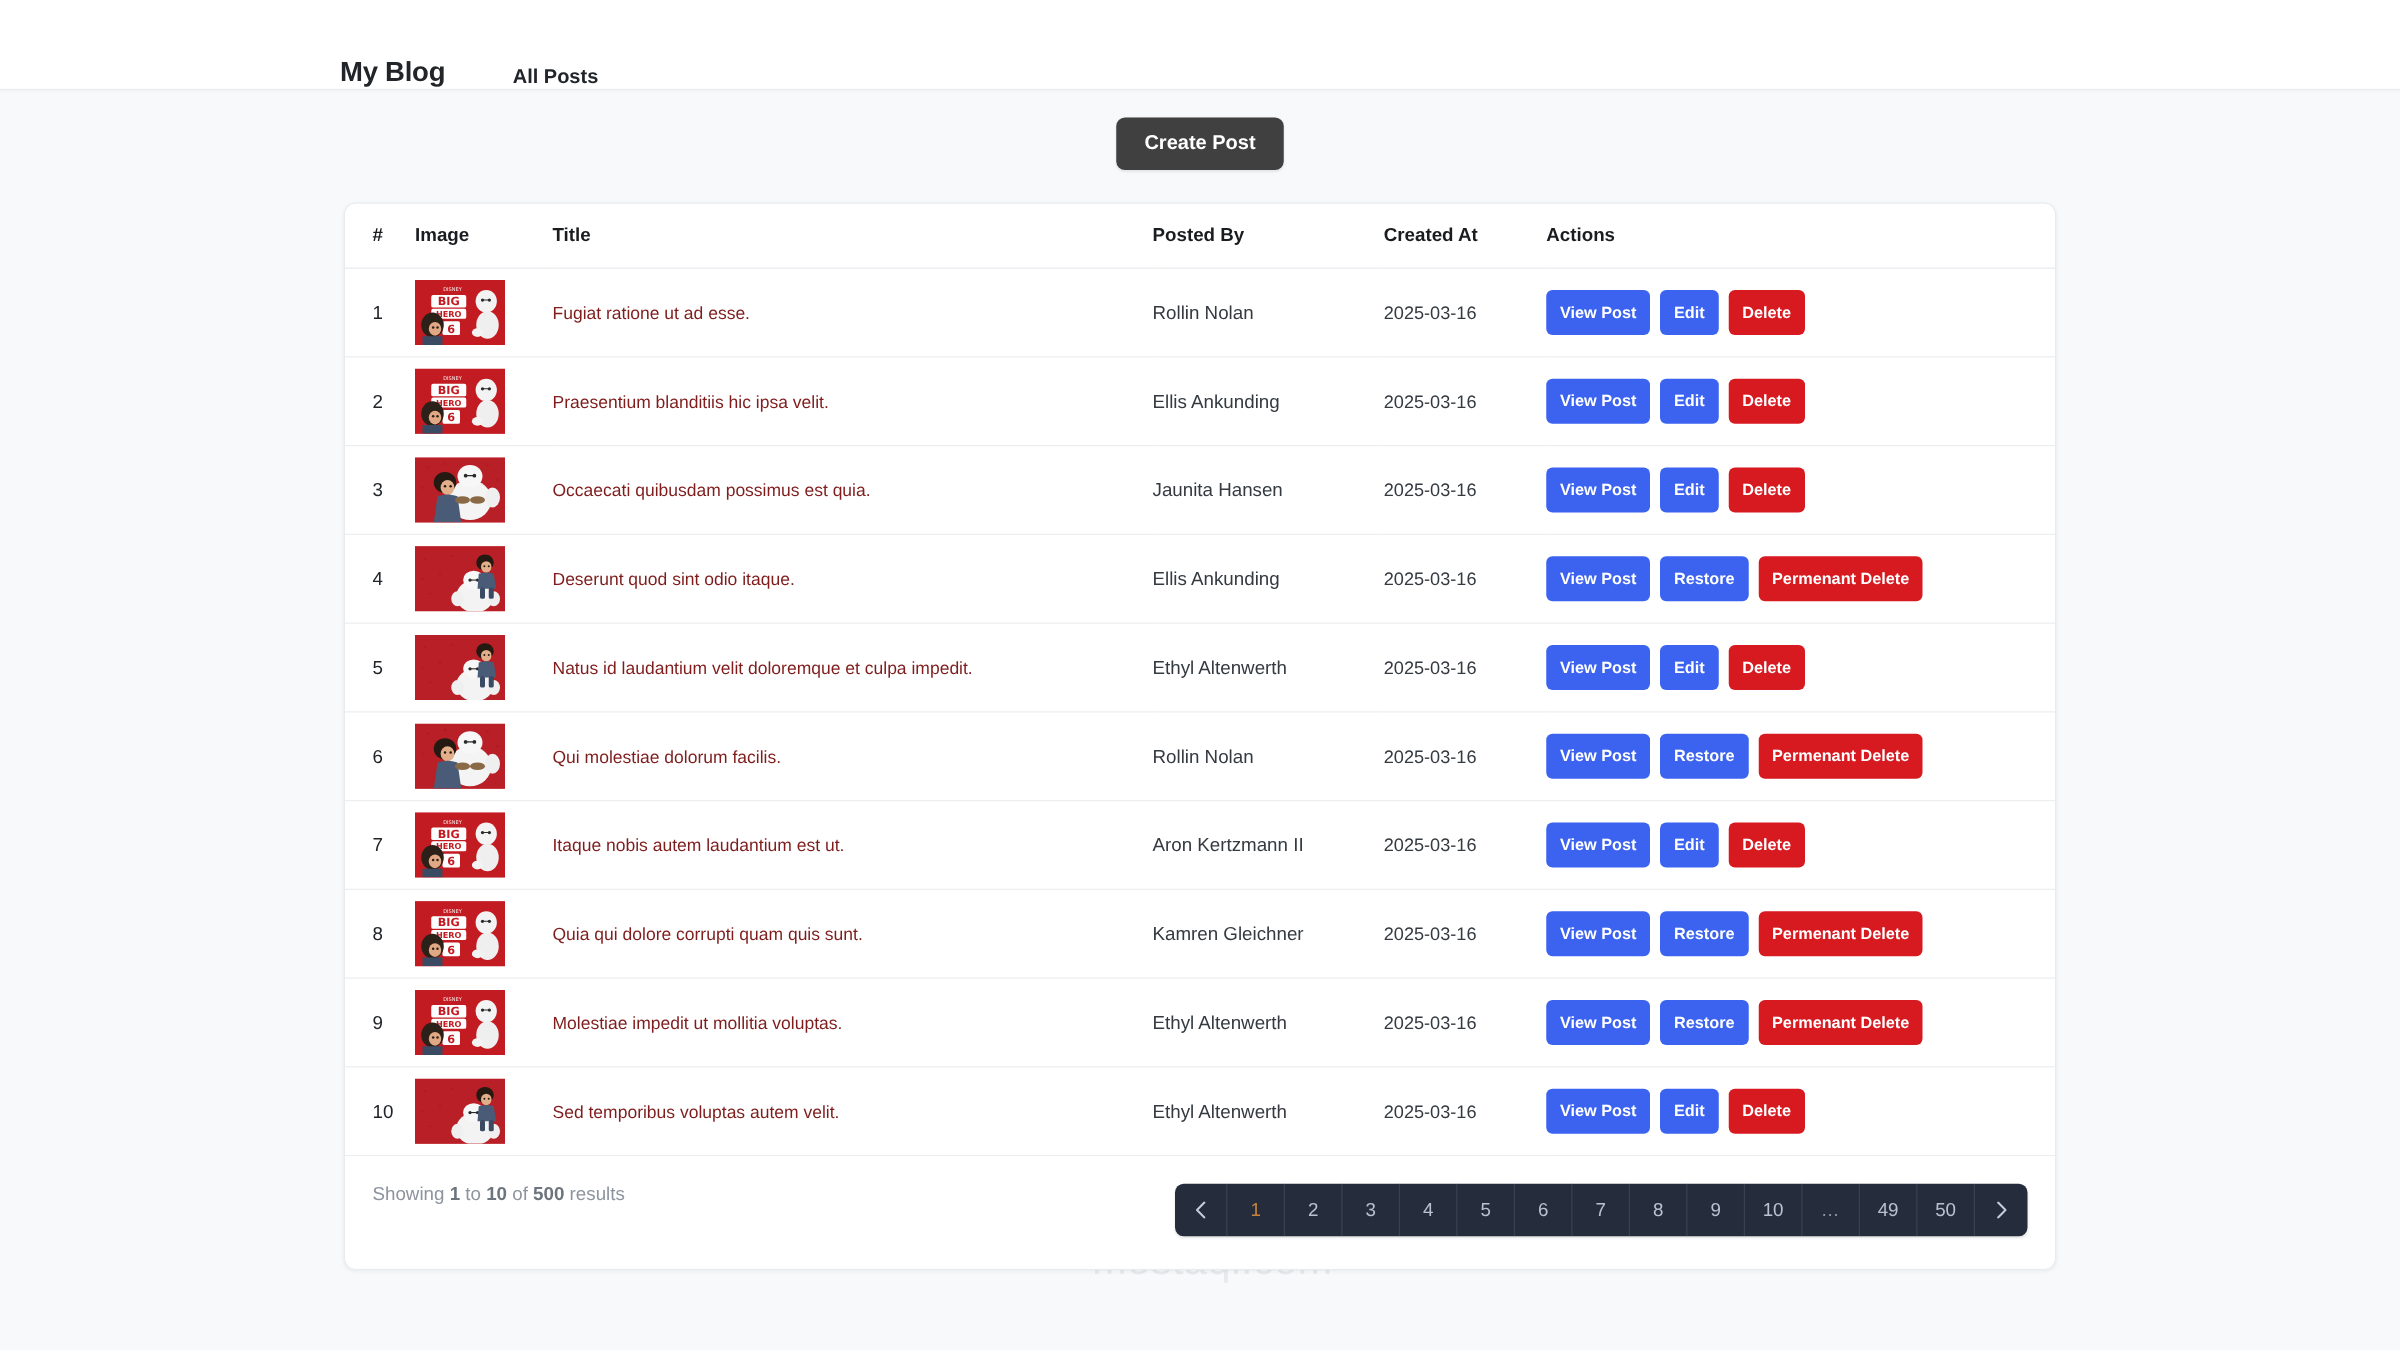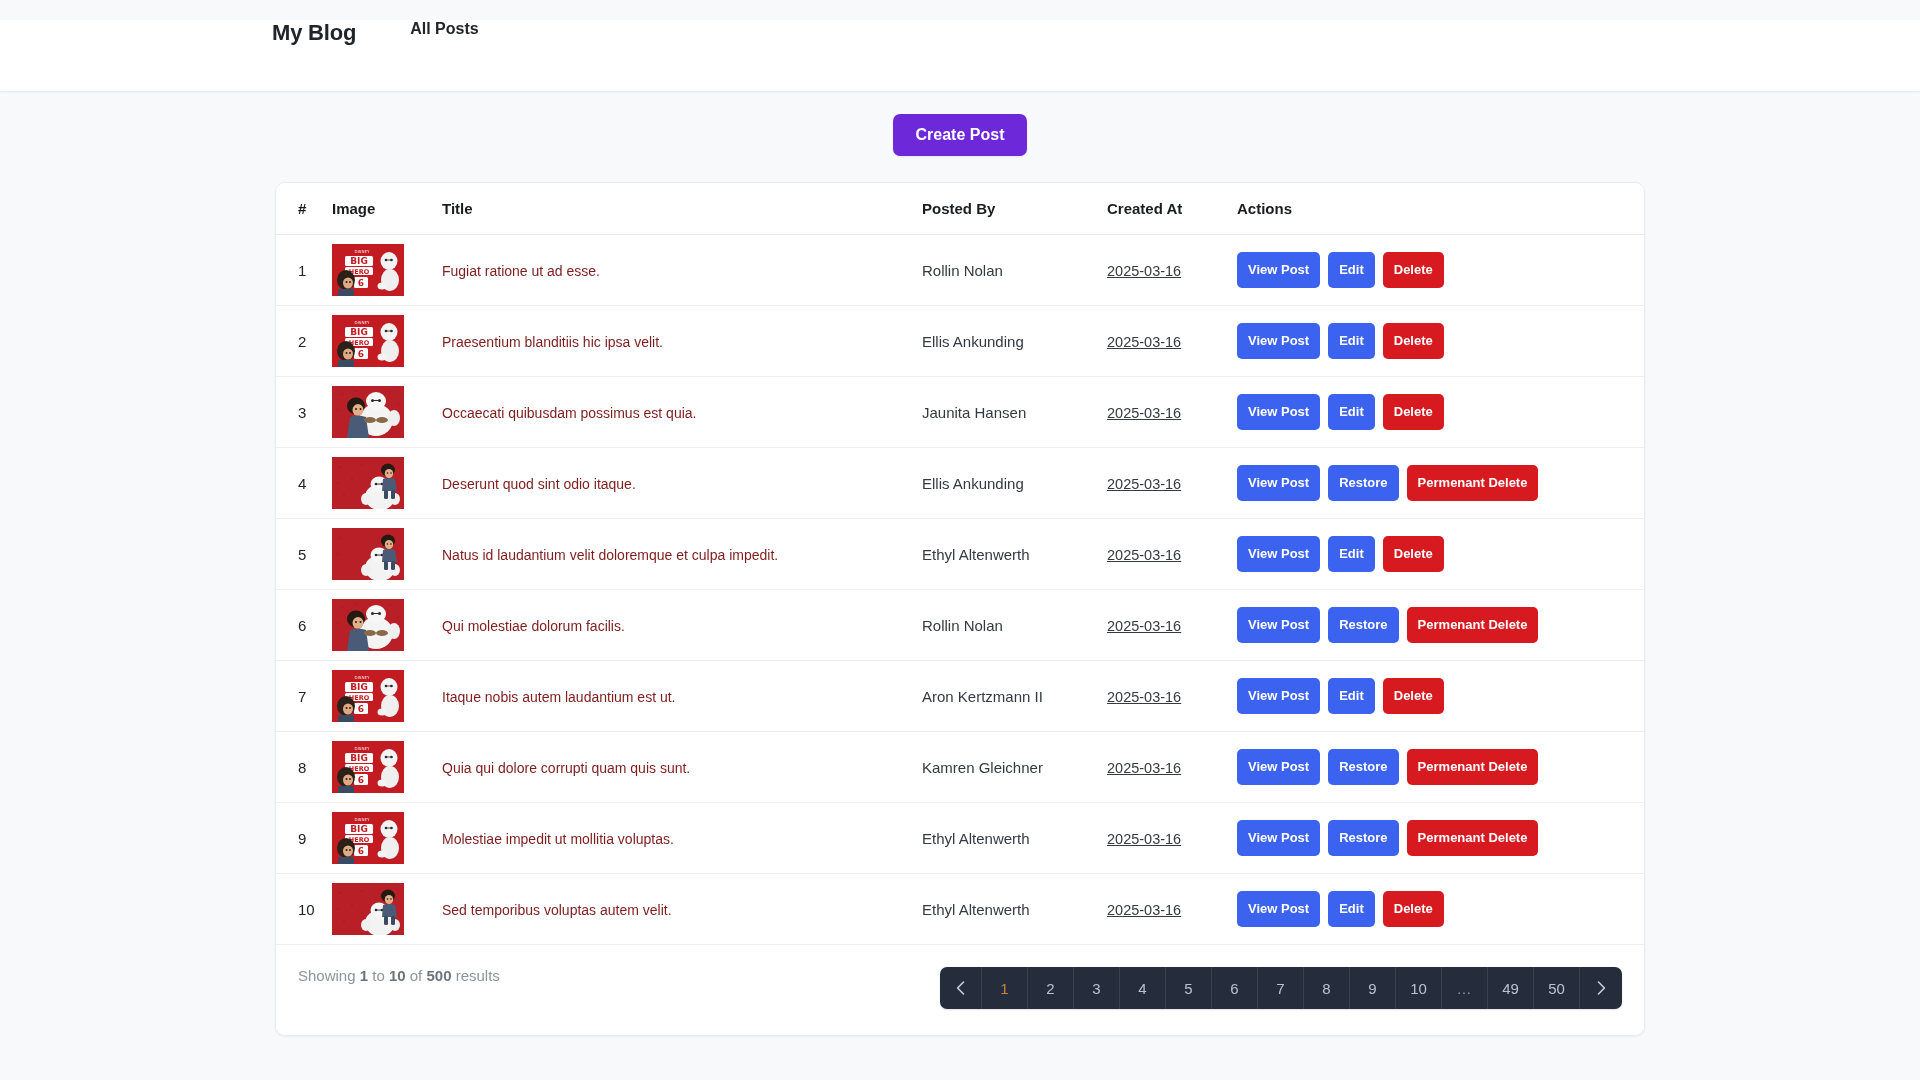--- a/index.html
+++ b/index.html
@@ -11,27 +11,26 @@
     color:#212529;
     overflow:hidden;
     position:relative;
   }
 
   
   .navbar{
     height:72px;
     background:#ffffff;
     display:flex;
-    align-items:flex-start;
+    align-items:flex-end;
     padding-left:272px;
     border-bottom:1px solid #ededf0;
     box-shadow:0 1px 2px rgba(0,0,0,.04);
     position:relative;
     z-index:5;
-    margin-top:20px;
   }
   .brand{
     font-size:22px;
     font-weight:700;
     color:#212529;
     letter-spacing:-.2px;
     margin-right:54px;
     text-decoration:none;
   }
   .navlink{
@@ -46,21 +45,21 @@
     padding-top:22px;
     position:relative;
     z-index:2;
   }
   .create-row{
     display:flex;
     justify-content:center;
     margin-bottom:26px;
   }
   .btn-create{
-    background:#6d28d9;
+    background:#404040;
     color:#fff;
     border:none;
     border-radius:7px;
     font-size:16px;
     font-weight:700;
     padding:12px 23px;
     cursor:pointer;
     font-family:"Liberation Sans", sans-serif;
     box-shadow:0 1px 2px rgba(0,0,0,.08);
   }
@@ -99,21 +98,21 @@
   .c-num   { width:56px;  padding-left:22px !important; }
   .c-img   { width:110px; }
   .c-title { width:480px; }
   .c-by    { width:185px; }
   .c-date  { width:130px; }
   .c-act   { }
 
   th.c-num   { padding-left:22px !important; }
 
   .num{ font-size:15px; color:#212529; }
-  .date{ font-size:14.5px; color:#343a40; white-space:nowrap;text-decoration:underline; }
+  .date{ font-size:14.5px; color:#343a40; white-space:nowrap; }
   .by{ font-size:15px; color:#343a40; white-space:nowrap; }
   .title-text{ font-size:14px; color:#7f1d1d; }
 
   
   .thumb{
     width:72px; height:52px;
     border-radius:0;
     overflow:hidden;
     background:#bf1922;
     position:relative;

